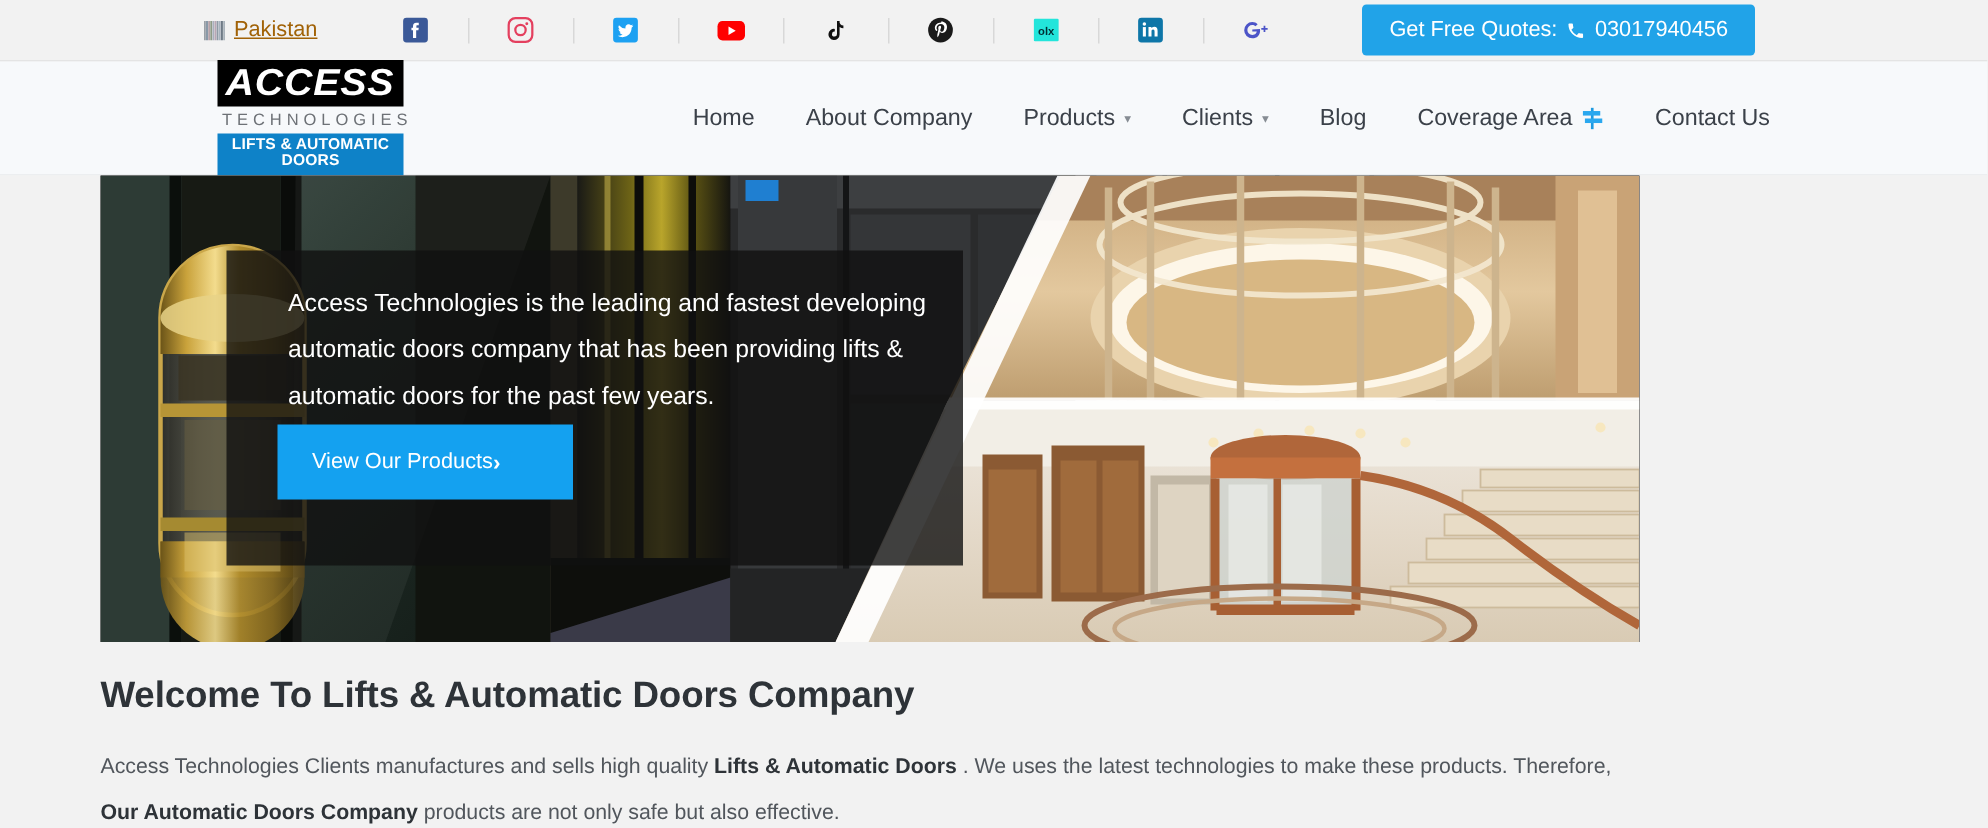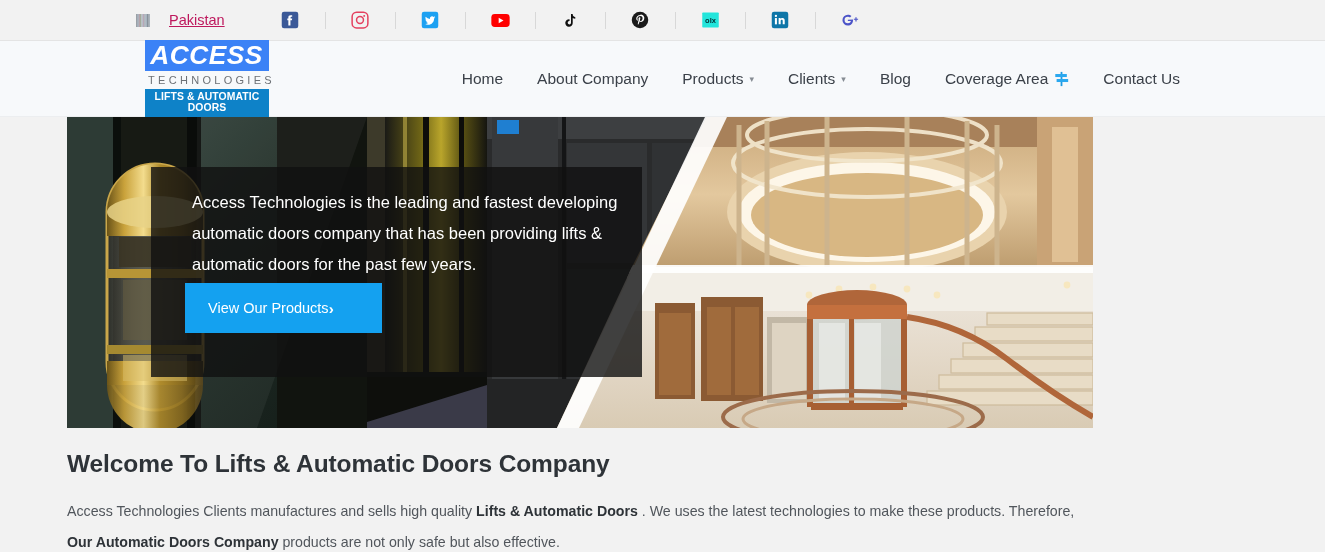--- a/index.html
+++ b/index.html
@@ -29,21 +29,21 @@
     font-size: 14.5px;
     color: #5a5f66;
     white-space: nowrap;
   }
   .bars-img {
     width: 14px; height: 13px;
     margin-right: 1px;
     flex: 0 0 auto;
     display: block;
   }
-  .tagline-link { color: #be185d; margin-left: 18px; }
+  .tagline-link { color: #a16207; margin-left: 5px; }
 
   .social {
     display: flex;
     align-items: center;
     margin-left: 47px;
     gap: 16px;
   }
   .soc {
     width: 19px; height: 19px;
     display: flex; align-items: center; justify-content: center;
@@ -86,21 +86,21 @@
     padding: 0 145px;
     border-bottom: 1px solid #eceef0;
     position: relative;
   }
   .logo {
     width: 124px;
     flex: 0 0 auto;
     user-select: none;
   }
   .logo-top {
-    background: #3b82f6;
+    background: #000000;
     height: 31px;
     display: flex;
     align-items: center;
     justify-content: center;
     padding: 0 3px;
   }
   .logo-word {
     font-family: "Liberation Sans", sans-serif;
     font-weight: bold;
     font-style: italic;
@@ -313,20 +313,27 @@
     <span class="soc-div"></span>
 
     <span class="soc">
       <svg width="20" height="18" viewBox="0 0 26 24">
           <path d="M9.4 10.5v2.9h4.1c-.18 1.05-1.25 3.1-4.1 3.1a4.5 4.5 0 0 1 0-9c1.4 0 2.35.6 2.9 1.1l2-1.92C12.97 5.5 11.35 4.8 9.4 4.8a7.4 7.4 0 1 0 0 14.8c4.27 0 7.1-3 7.1-7.22 0-.49-.05-.86-.12-1.23l-6.98.35z" fill="#4c54c8"></path>
           <path d="M21.3 10.2v-2.1h-1.6v2.1h-2.1v1.6h2.1v2.1h1.6v-2.1h2.1v-1.6z" fill="#4c54c8"></path>
         </svg>
     </span>
   </div>
 
+  <button class="quote-btn">
+    <span>Get Free Quotes:</span>
+    <svg class="phone-ic" viewBox="0 0 24 24">
+        <path d="M6.6 10.8a15.1 15.1 0 0 0 6.6 6.6l2.2-2.2c.27-.27.67-.36 1.02-.24 1.12.37 2.33.57 3.58.57.55 0 1 .45 1 1V20c0 .55-.45 1-1 1A17 17 0 0 1 3 4c0-.55.45-1 1-1h3.5c.55 0 1 .45 1 1 0 1.25.2 2.46.57 3.58.11.35.03.74-.25 1.02l-2.22 2.2z" fill="#ffffff"></path>
+      </svg>
+    <span>03017940456</span>
+  </button>
 </div>
 
 <div class="header">
 
   <div class="logo">
     <div class="logo-top">
       <span class="logo-word">ACCESS</span>
     </div>
     <div class="logo-mid">TECHNOLOGIES</div>
     <div class="logo-bot">LIFTS &amp; AUTOMATIC DOORS</div>

